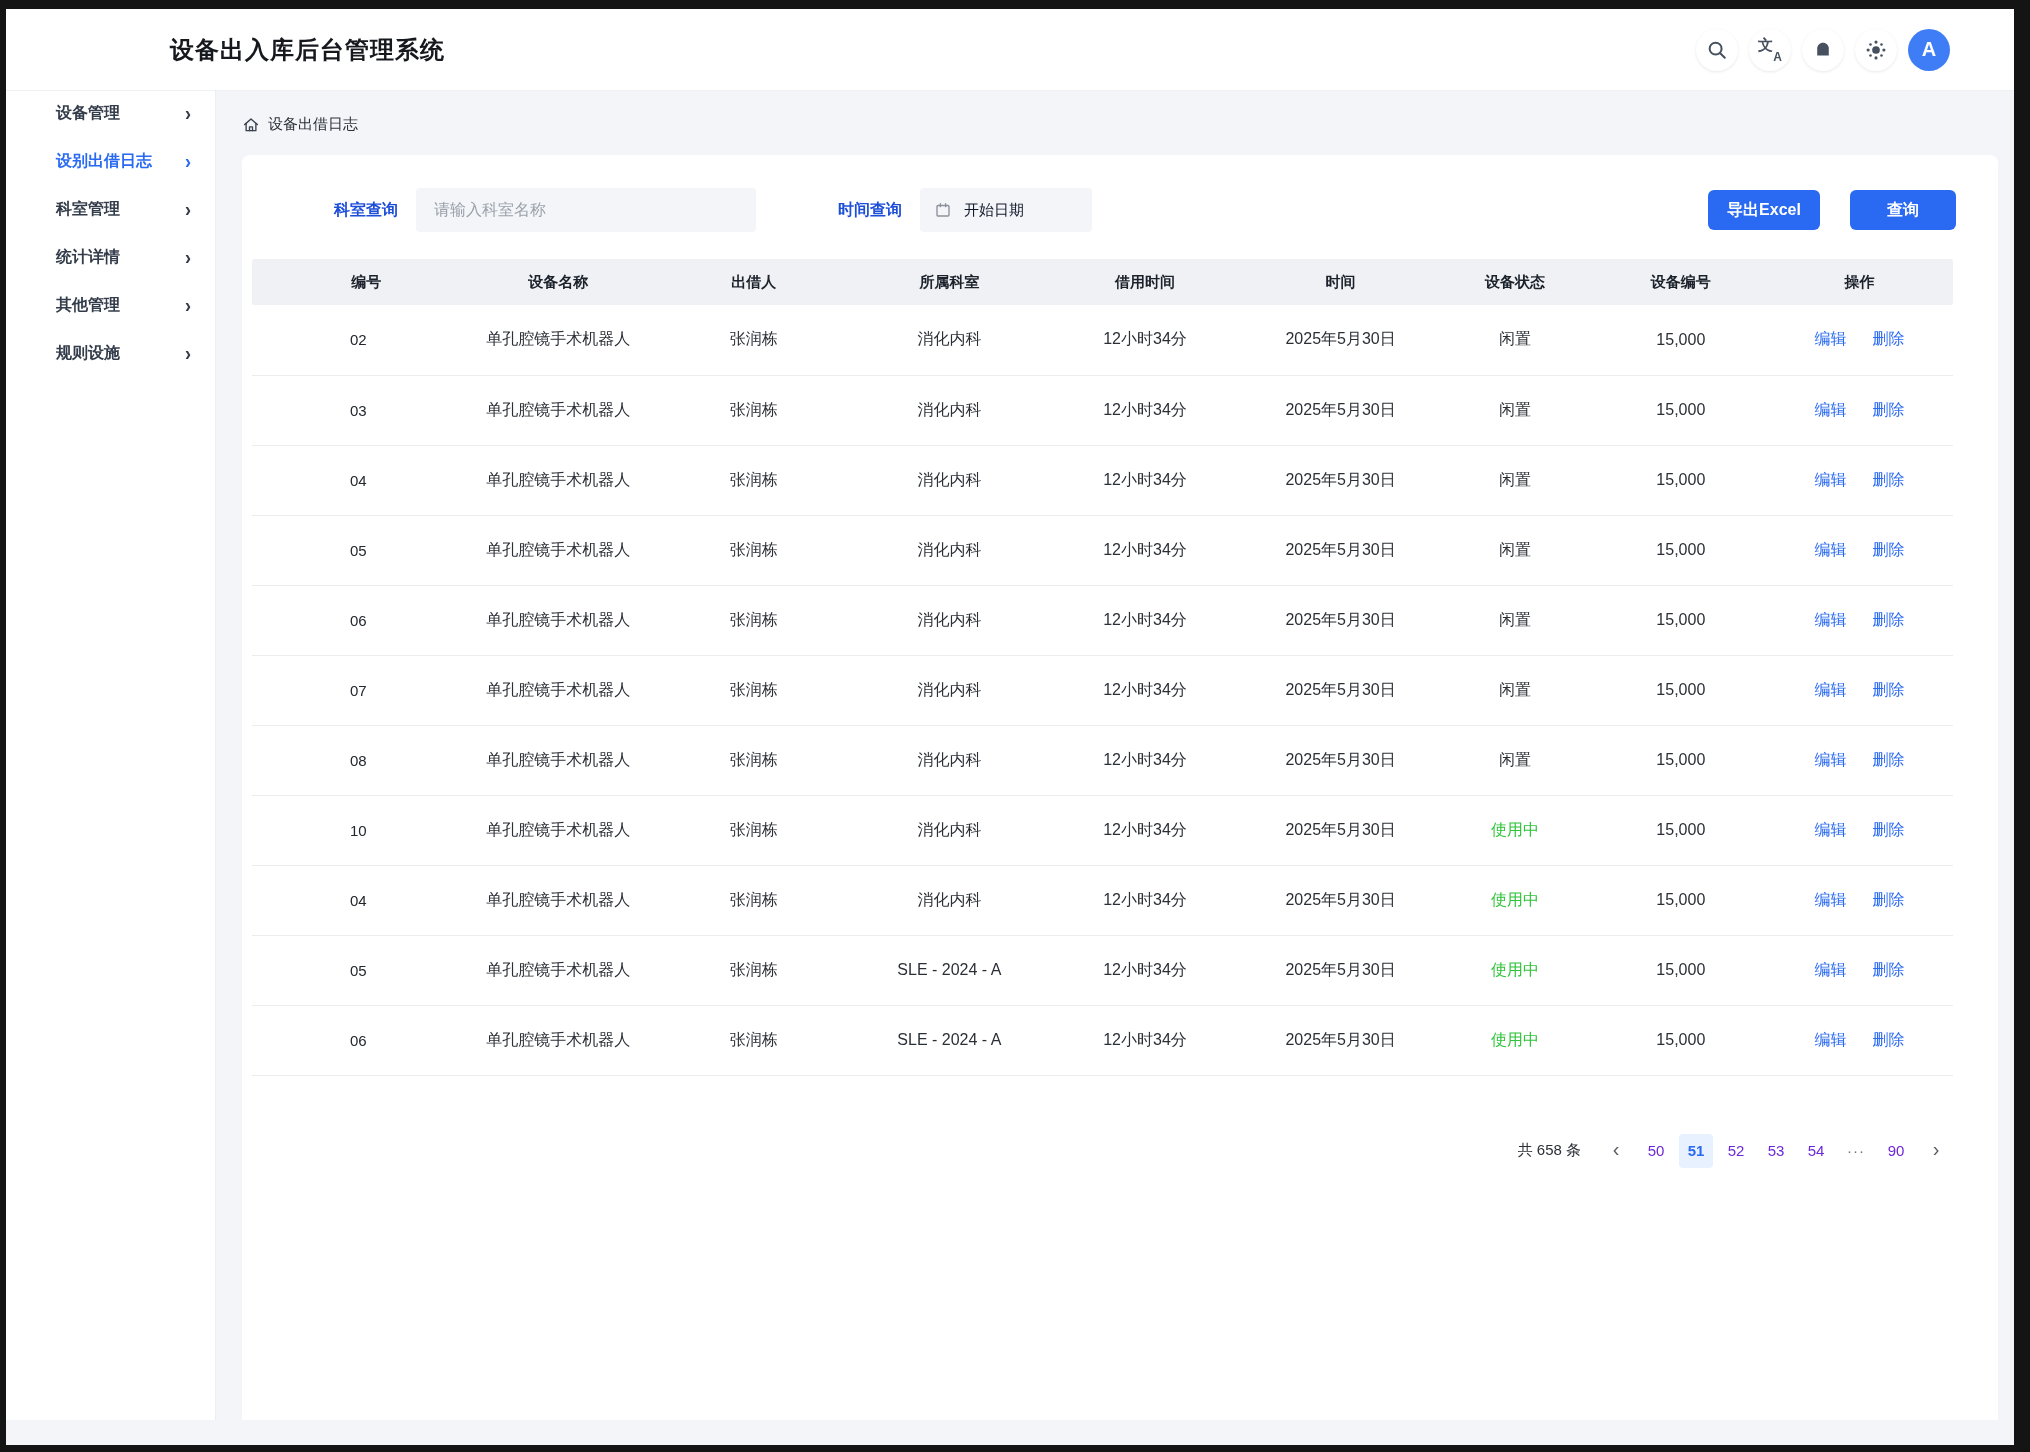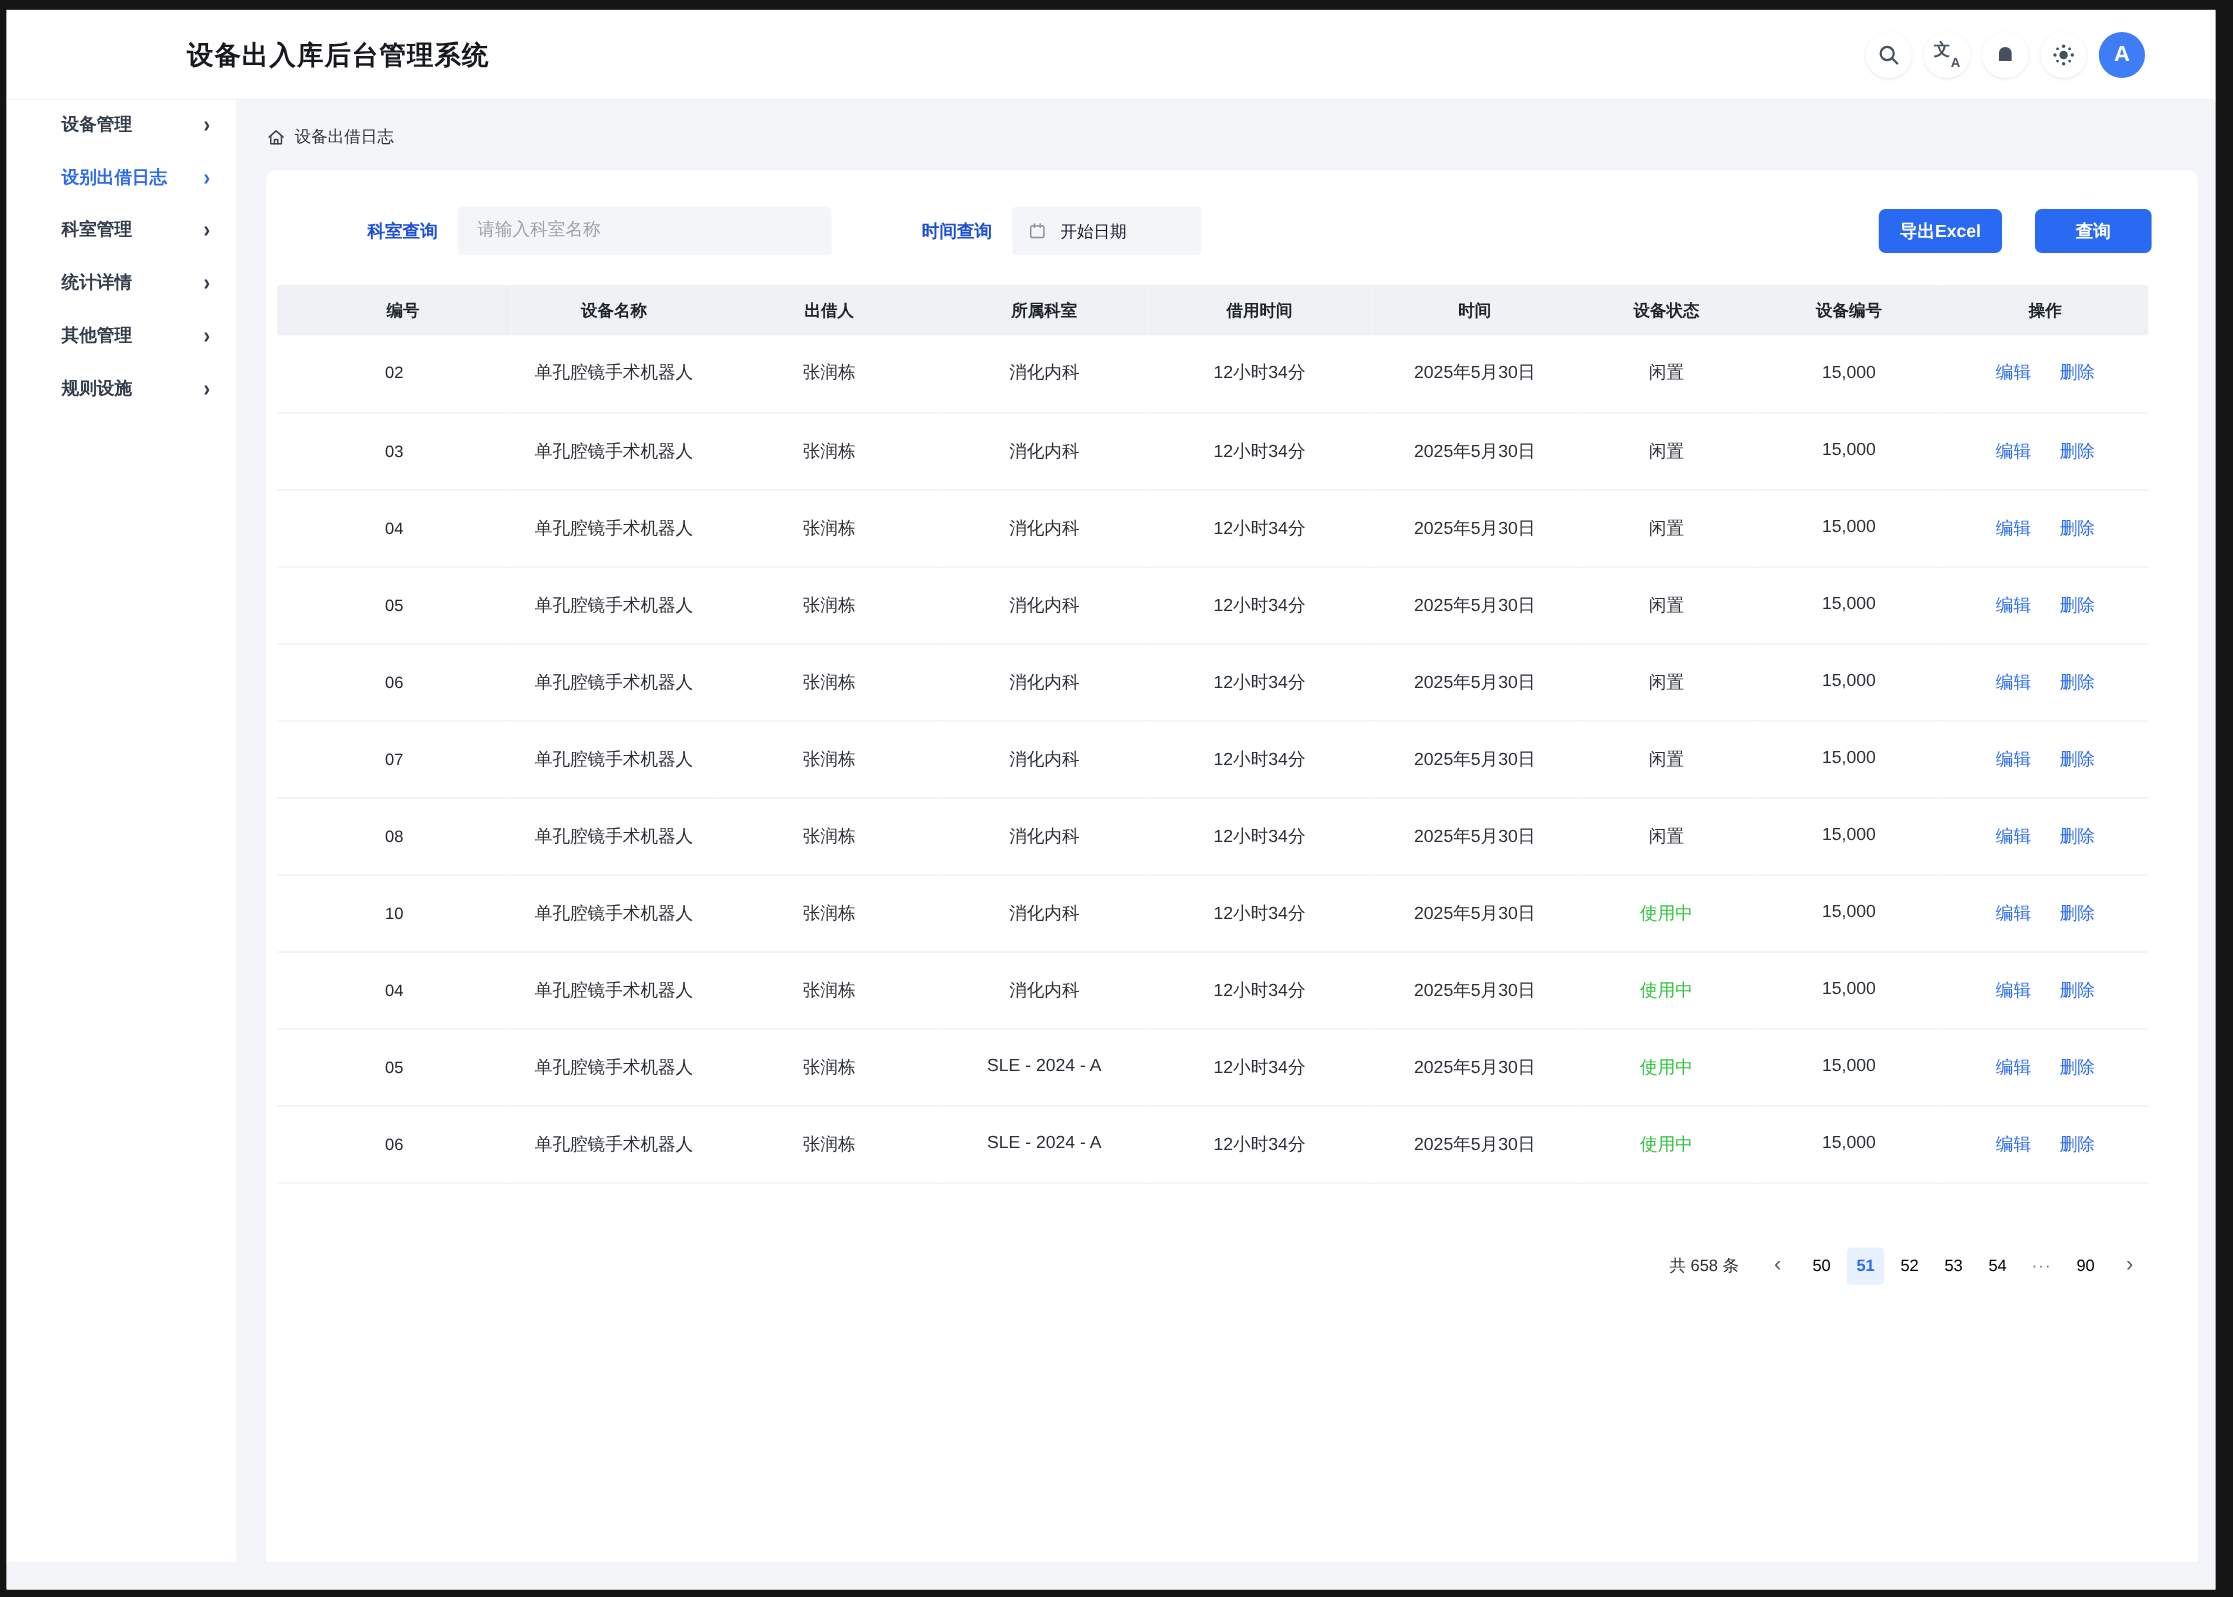--- a/index.html
+++ b/index.html
@@ -59,21 +59,21 @@
   td.no { font-size:15px; color:#23272e; }
   td.status.in-use { color:#2fc33a; }
   .op-link { color:#2a6af2; text-decoration:none; font-size:16px; cursor:pointer; }
   .op-link + .op-link { margin-left:26px; }
   .c0{width:12.5%}.c1{width:11%}.c2{width:12%}.c3{width:11%}.c4{width:12%}
   .c5{width:11%}.c6{width:9.5%}.c7{width:10%}.c8{width:11%}
 
   
   .pagination { margin:58px 45px 0 0; display:flex; align-items:center; justify-content:flex-end; gap:6px; }
   .pg-total { font-size:15px; color:#2b2f36; margin-right:12px; }
-  .pg-btn { min-width:34px; height:34px; border:none; background:transparent; border-radius:4px; font-size:15px; color:#000000; cursor:pointer; display:flex; align-items:center; justify-content:center; font-family:inherit; }
+  .pg-btn { min-width:34px; height:34px; border:none; background:transparent; border-radius:4px; font-size:15px; color:#6d28d9; cursor:pointer; display:flex; align-items:center; justify-content:center; font-family:inherit; }
   .pg-btn.chev { font-size:20px; color:#555b64; padding-bottom:3px; }
   .pg-btn.active { background:#e8f1ff; color:#2a6af2; font-weight:600; }
   .pg-btn.ellipsis { cursor:default; color:#6b7280; letter-spacing:1px; }
 
   .bottom-strip { flex:0 0 25px; background:#f4f5f8; }
 </style>
 </head>
 <body>
 
 <div class="frame">

